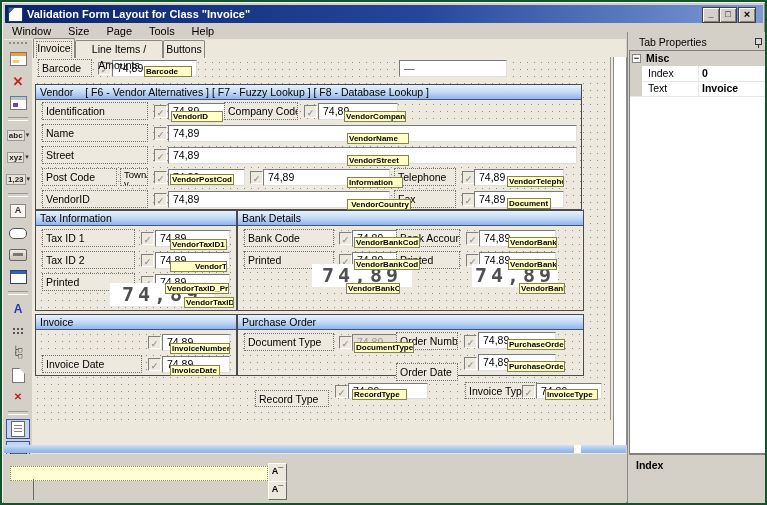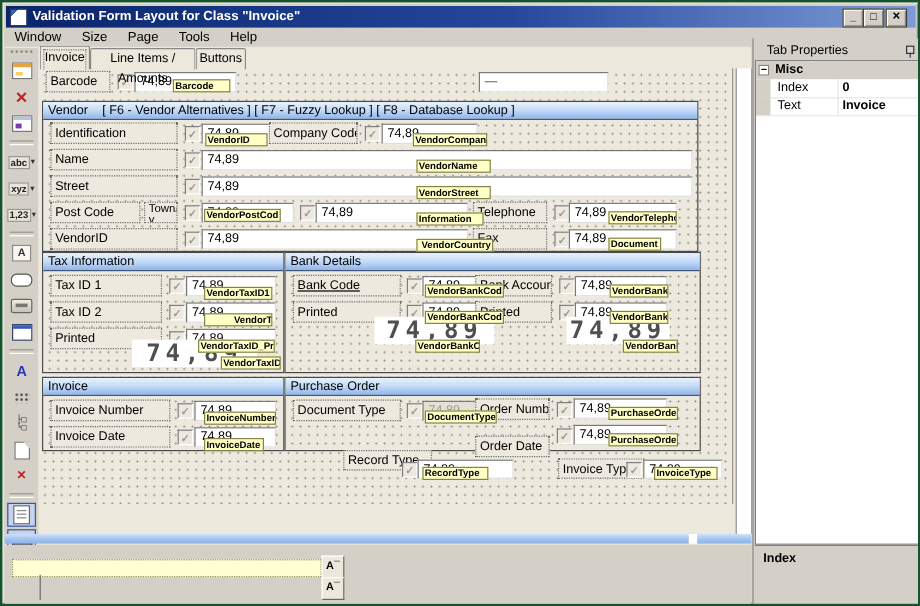--- a/index.html
+++ b/index.html
@@ -259,21 +259,21 @@
   <div class="abs lbl" style="left:40px;top:271px;width:93px;">Printed</div>
   <div class="abs cb" style="left:139px;top:274px;"><span class="chk">✓</span></div>
   <div class="abs fld" style="left:153px;top:272px;width:75px;">74,89</div>
   <div class="abs tag" style="left:163px;top:281px;width:64px;">VendorTaxID_Pr</div>
   <div class="abs big" style="left:108px;top:281px;width:104px;height:23px;">74,89</div>
   <div class="abs tag" style="left:182px;top:295px;width:50px;">VendorTaxID</div>
 
   <div class="abs sec dots" style="left:235px;top:208px;width:345px;height:99px;">
     <div class="sechdr"><span>Bank Details</span></div>
   </div>
-  <div class="abs lbl" style="left:242px;top:227px;width:90px;text-decoration:underline;">Bank Code</div>
+  <div class="abs lbl" style="left:242px;top:227px;width:90px;">Bank Code</div>
   <div class="abs cb" style="left:337px;top:230px;"><span class="chk">✓</span></div>
   <div class="abs fld" style="left:350px;top:228px;width:75px;">74,89</div>
   <div class="abs tag" style="left:352px;top:235px;width:66px;">VendorBankCod</div>
   <div class="abs lbl" style="left:242px;top:249px;width:90px;">Printed</div>
   <div class="abs cb" style="left:337px;top:252px;"><span class="chk">✓</span></div>
   <div class="abs fld" style="left:350px;top:250px;width:75px;">74,89</div>
   <div class="abs tag" style="left:352px;top:257px;width:66px;">VendorBankCod</div>
   <div class="abs big" style="left:310px;top:262px;width:100px;height:23px;">74,89</div>
   <div class="abs tag" style="left:344px;top:281px;width:54px;">VendorBankC</div>
   <div class="abs lbl" style="left:394px;top:227px;width:64px;">Bank Account</div>
@@ -283,21 +283,20 @@
   <div class="abs lbl" style="left:394px;top:249px;width:64px;">Printed</div>
   <div class="abs cb" style="left:464px;top:252px;"><span class="chk">✓</span></div>
   <div class="abs fld" style="left:477px;top:250px;width:77px;">74,89</div>
   <div class="abs tag" style="left:506px;top:257px;width:49px;">VendorBankAcc</div>
   <div class="abs big" style="left:470px;top:262px;width:86px;height:23px;">74,89</div>
   <div class="abs tag" style="left:517px;top:281px;width:46px;">VendorBankA</div>
 
   <div class="abs sec dots" style="left:33px;top:312px;width:200px;height:60px;">
     <div class="sechdr"><span>Invoice</span></div>
   </div>
-  <div class="abs lbl" style="left:40px;top:331px;width:100px;">Invoice Number</div>
   <div class="abs cb" style="left:146px;top:334px;"><span class="chk">✓</span></div>
   <div class="abs fld" style="left:160px;top:332px;width:68px;">74,89</div>
   <div class="abs tag" style="left:168px;top:341px;width:60px;">InvoiceNumber</div>
   <div class="abs lbl" style="left:40px;top:353px;width:100px;">Invoice Date</div>
   <div class="abs cb" style="left:146px;top:356px;"><span class="chk">✓</span></div>
   <div class="abs fld" style="left:160px;top:354px;width:68px;">74,89</div>
   <div class="abs tag" style="left:168px;top:363px;width:50px;">InvoiceDate</div>
 
   <div class="abs sec dots" style="left:235px;top:312px;width:345px;height:60px;">
     <div class="sechdr"><span>Purchase Order</span></div>
@@ -308,21 +307,21 @@
   <div class="abs tag" style="left:352px;top:340px;width:60px;">DocumentType</div>
   <div class="abs lbl" style="left:394px;top:330px;width:62px;">Order Number</div>
   <div class="abs cb" style="left:462px;top:333px;"><span class="chk">✓</span></div>
   <div class="abs fld" style="left:476px;top:330px;width:78px;">74,89</div>
   <div class="abs tag" style="left:505px;top:337px;width:58px;">PurchaseOrder</div>
   <div class="abs lbl" style="left:394px;top:361px;width:62px;">Order Date</div>
   <div class="abs cb" style="left:462px;top:355px;"><span class="chk">✓</span></div>
   <div class="abs fld" style="left:476px;top:352px;width:78px;">74,89</div>
   <div class="abs tag" style="left:505px;top:359px;width:58px;">PurchaseOrder</div>
 
-  <div class="abs lbl" style="left:253px;top:373px;width:74px;height:17px;margin-left:31px;">Record Type</div>
+  <div class="abs lbl" style="left:253px;top:388px;width:74px;height:17px;">Record Type</div>
   <div class="abs cb" style="left:333px;top:383px;"><span class="chk">✓</span></div>
   <div class="abs fld" style="left:346px;top:381px;width:80px;height:16px;">74,89</div>
   <div class="abs tag" style="left:350px;top:387px;width:55px;">RecordType</div>
   <div class="abs lbl" style="left:463px;top:380px;width:72px;height:17px;">Invoice Type</div>
   <div class="abs cb" style="left:520px;top:383px;"><span class="chk">✓</span></div>
   <div class="abs fld" style="left:534px;top:381px;width:66px;height:16px;">74,89</div>
   <div class="abs tag" style="left:543px;top:387px;width:53px;">InvoiceType</div>
 
   <div class="abs bottom-panel"></div>
   <div class="abs yellow-edit"></div>

